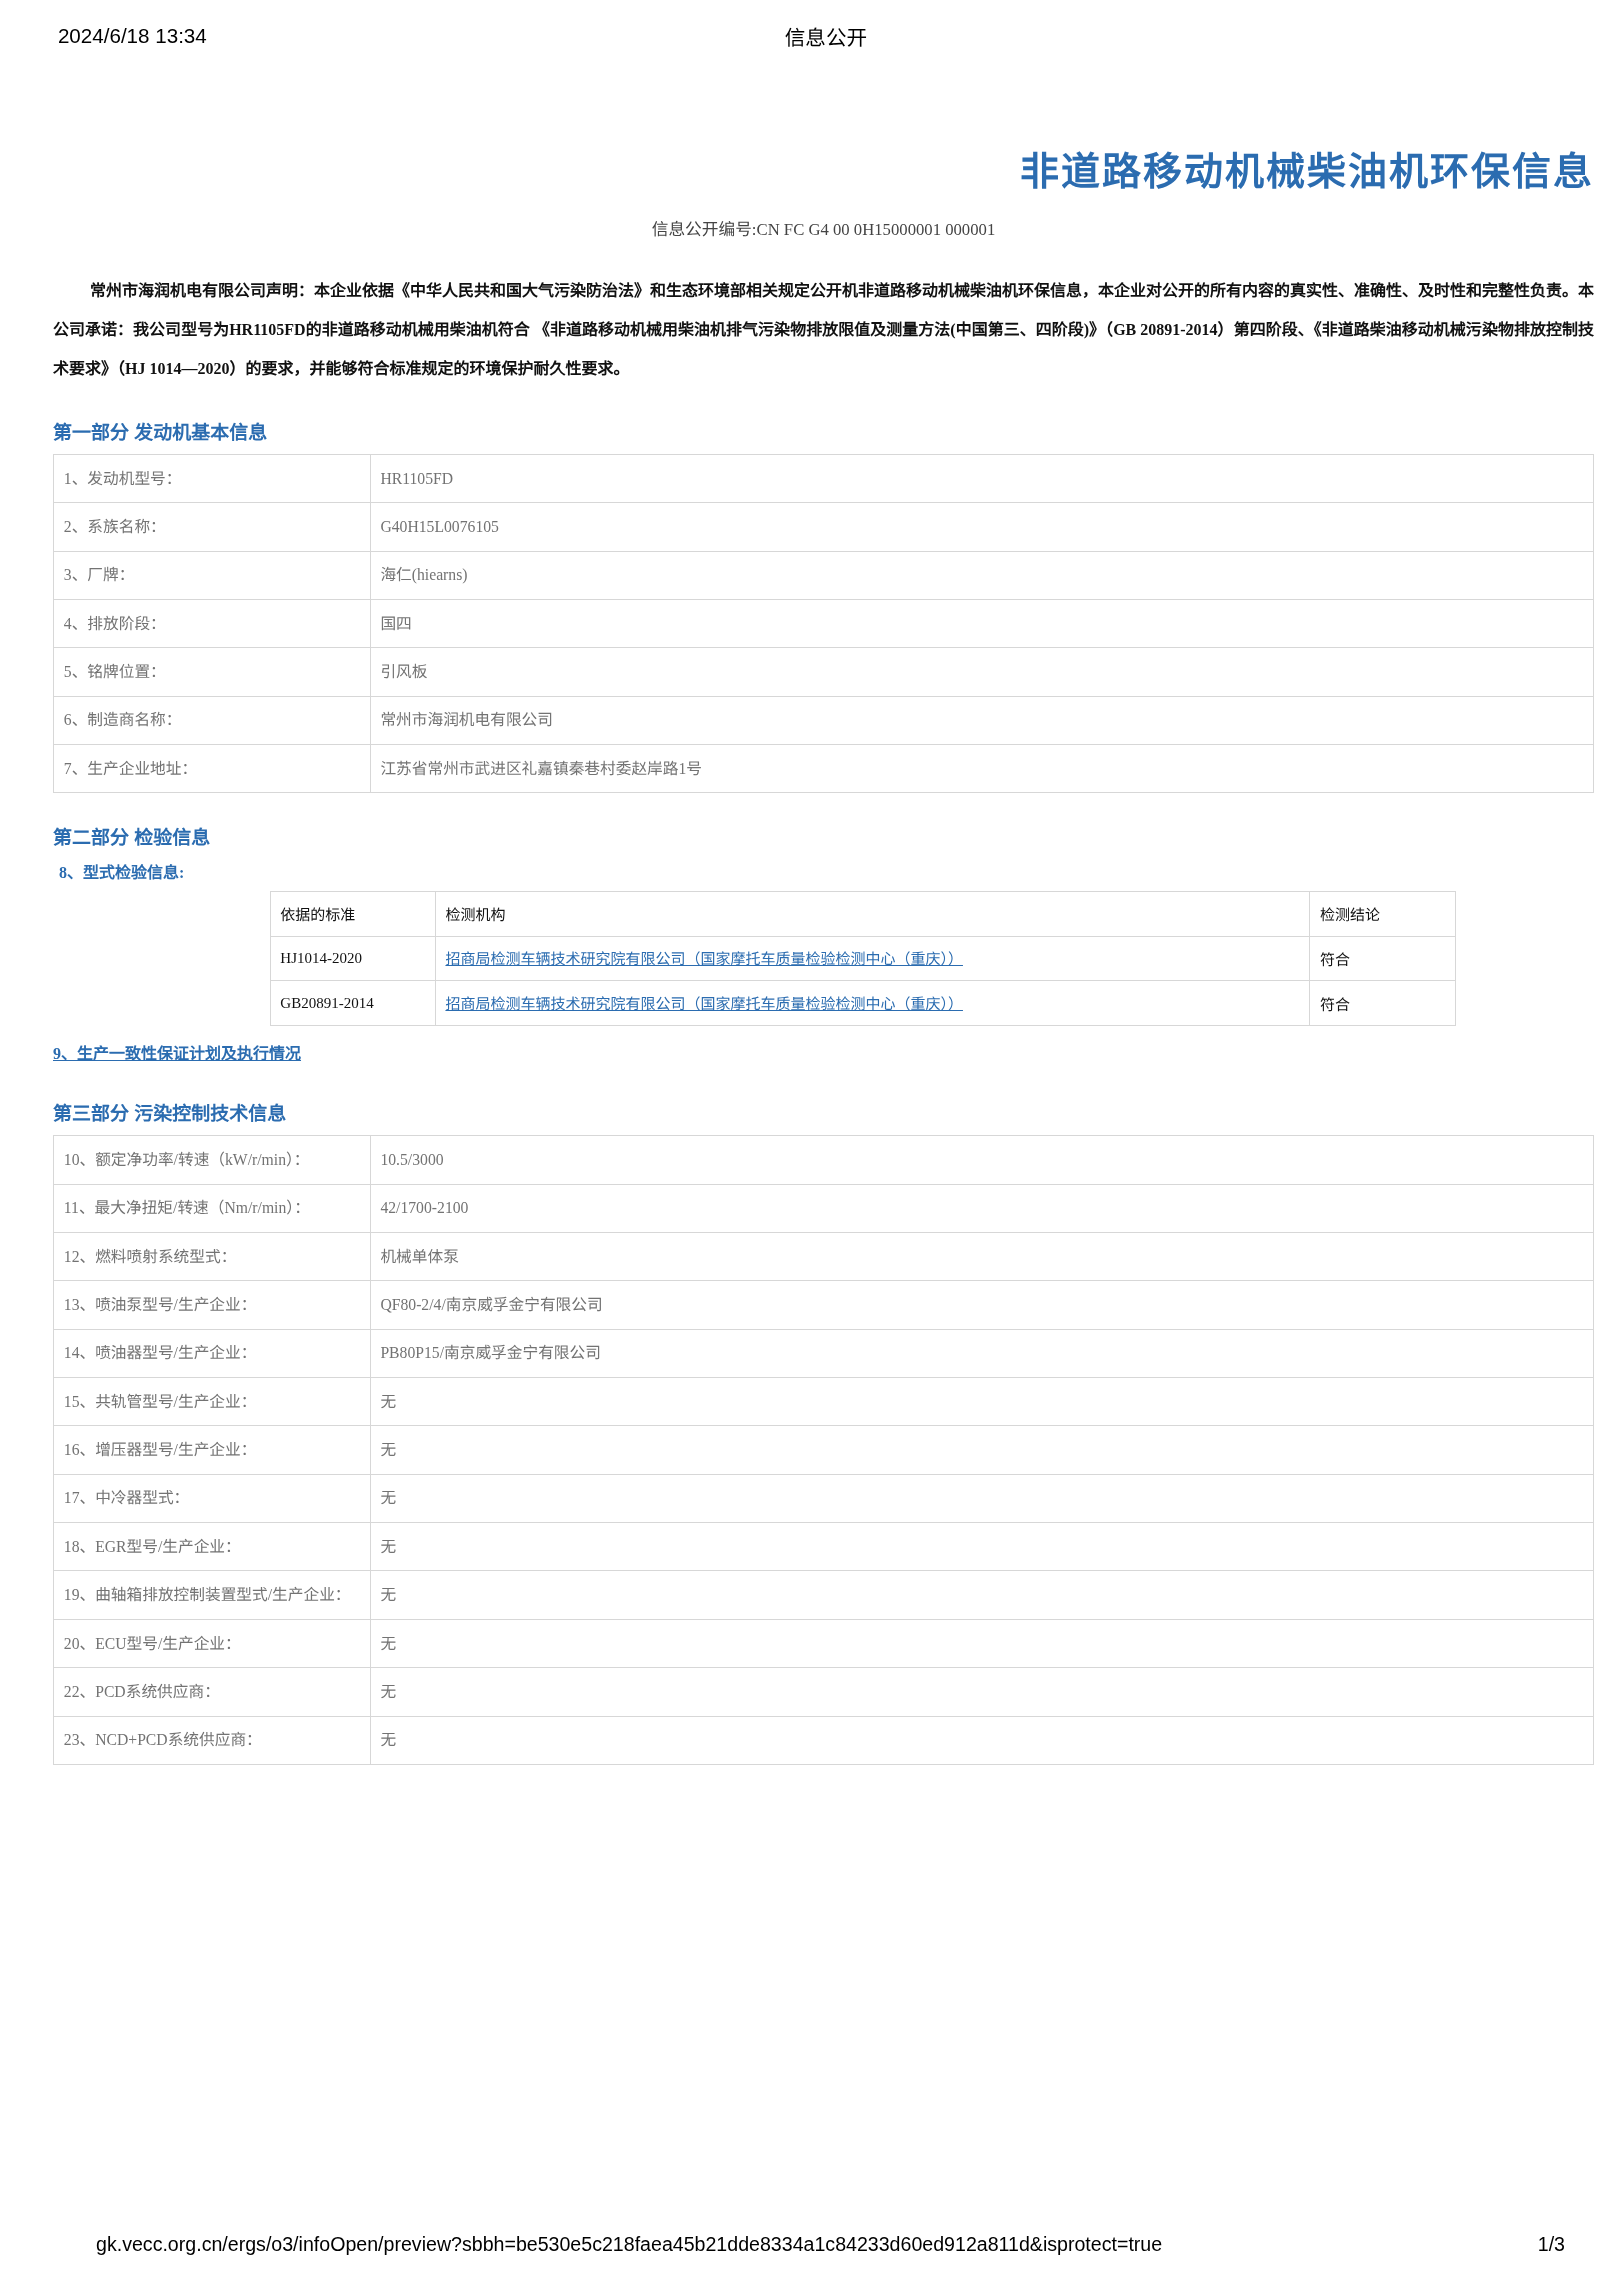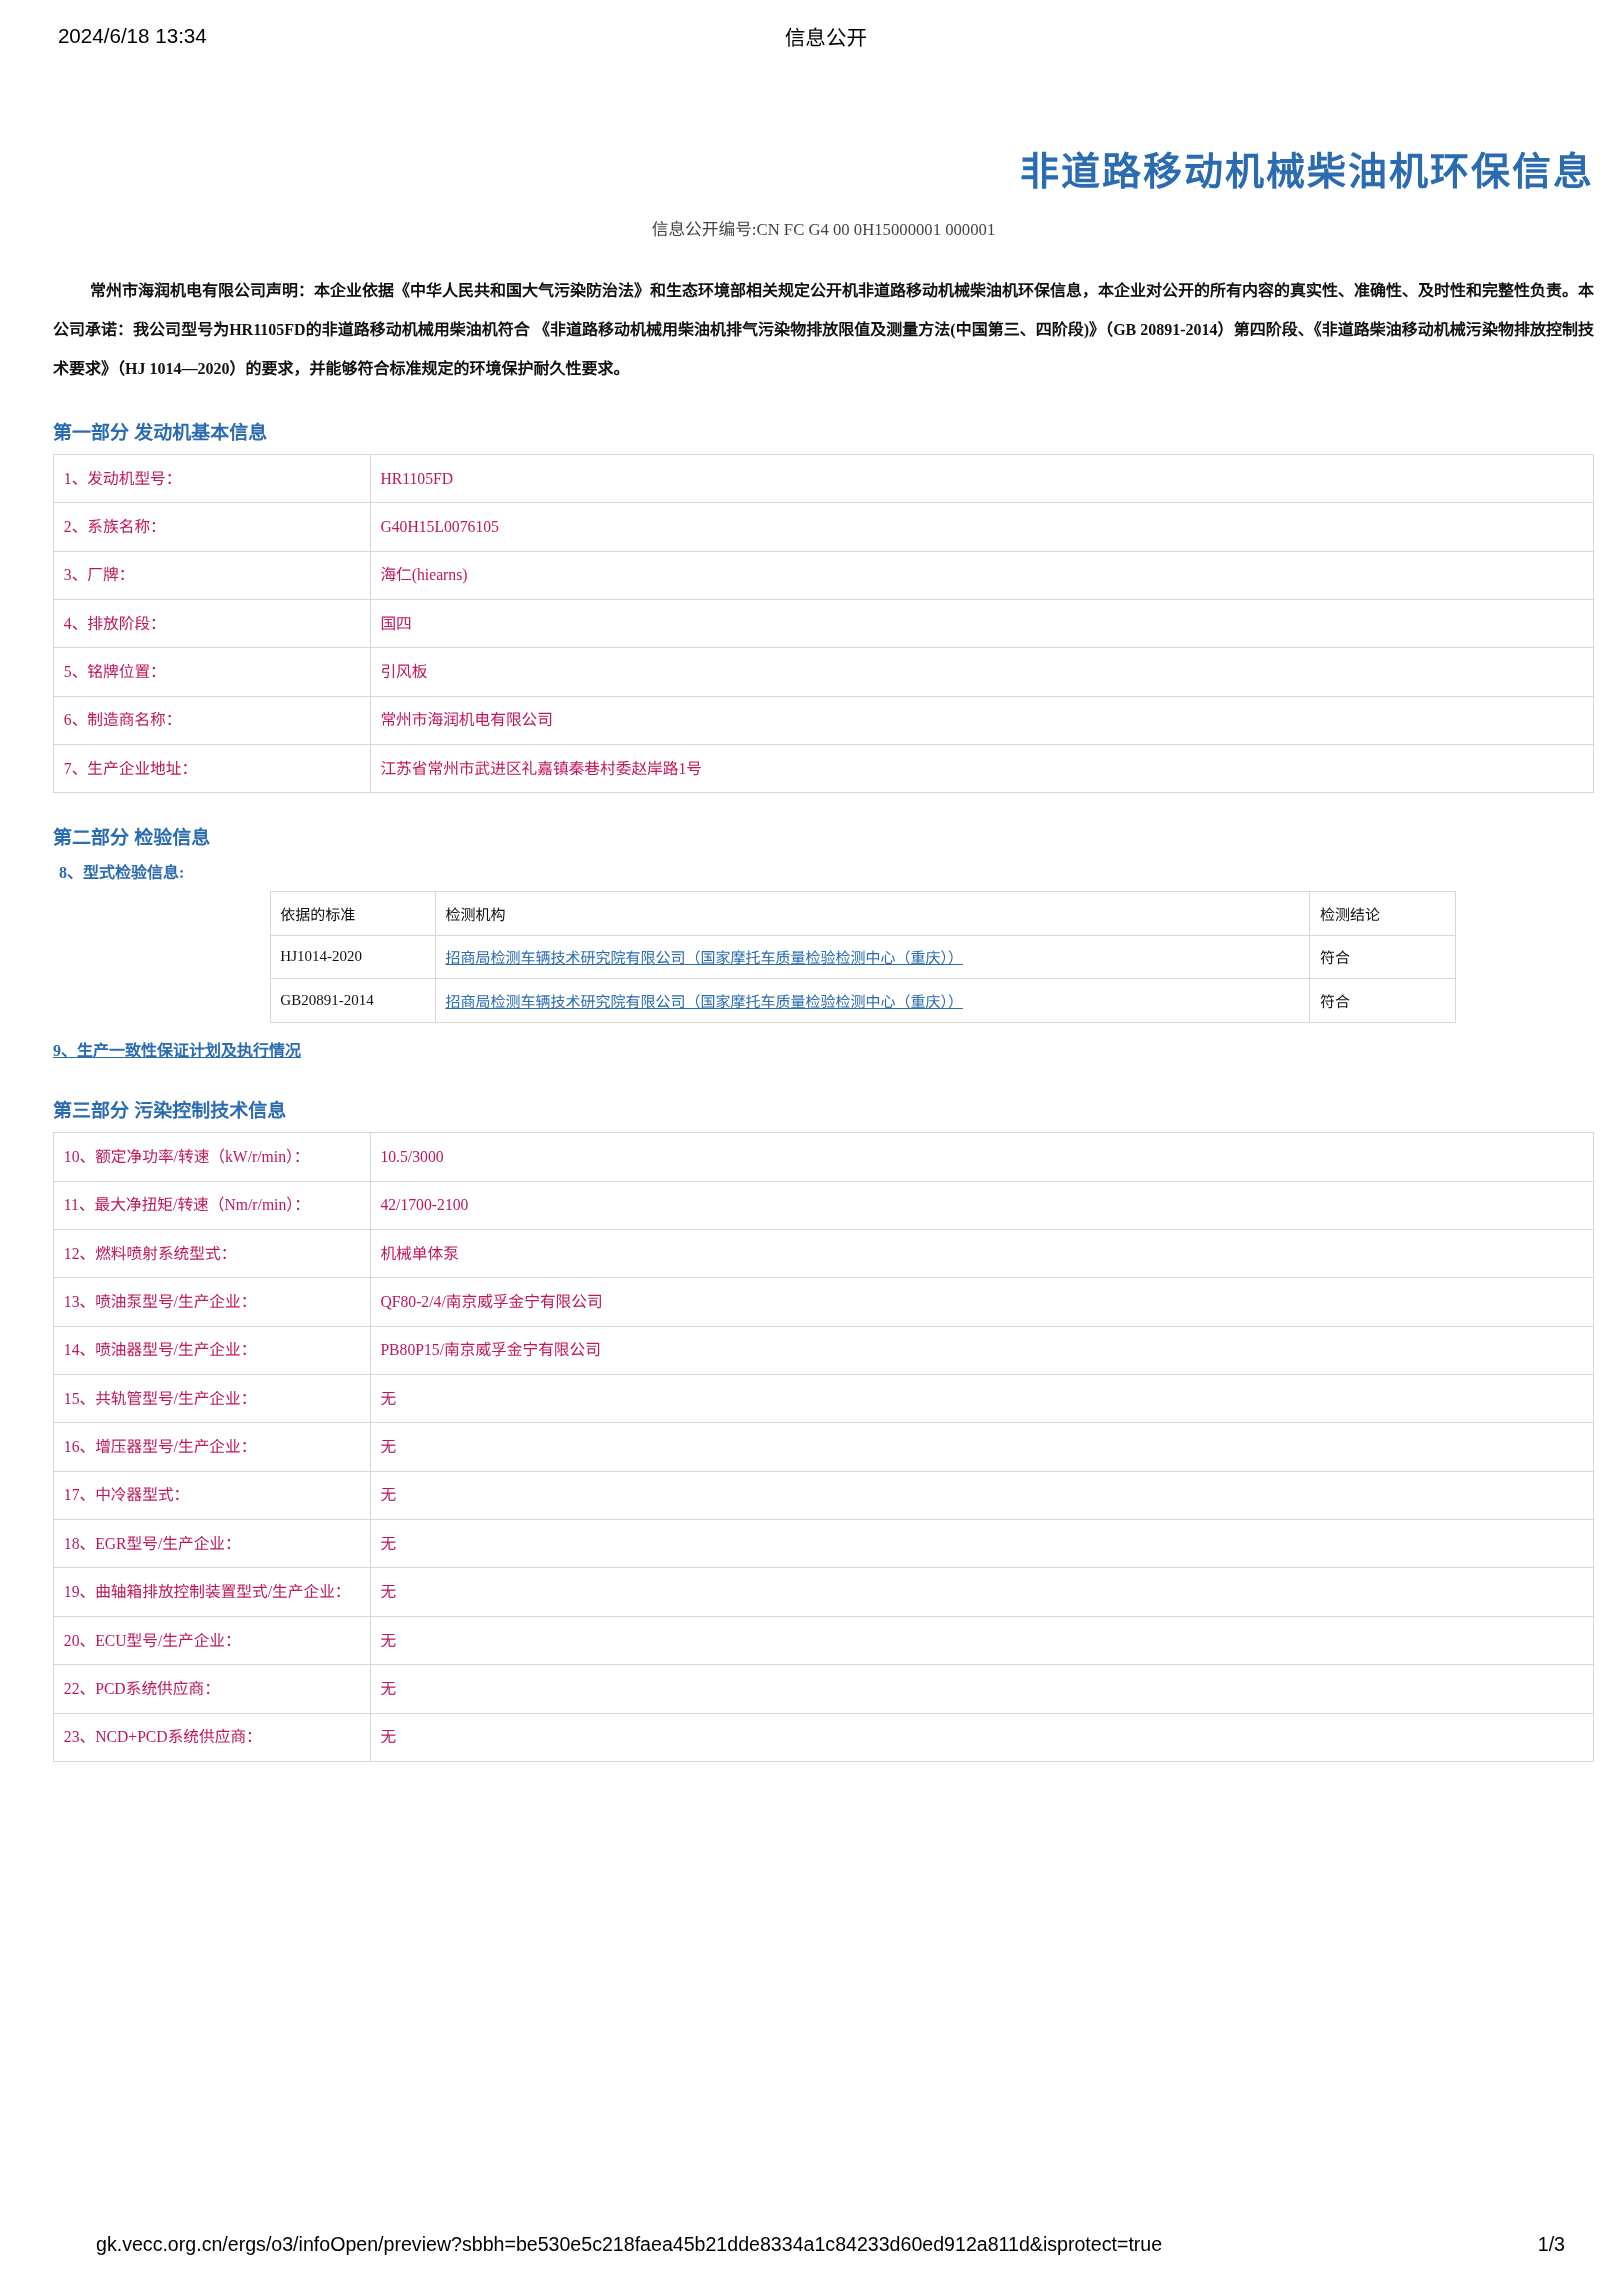--- a/index.html
+++ b/index.html
@@ -100,21 +100,21 @@
   table.info {
     width: 100%;
     border-collapse: collapse;
     font-family: "Liberation Serif", serif;
     font-size: 15.7px;
   }
   table.info td {
     border: 1px solid #d7d7d7;
     padding: 12.7px 11.8px 12.7px 9.8px;
     vertical-align: middle;
-    color: #be185d;
+    color: #737373;
     line-height: 1.4;
   }
   table.info td.label {
     width: 294px;
   }
   
   .test-wrap {
     display: flex;
     justify-content: center;
   }
@@ -127,21 +127,21 @@
   }
   table.test td, table.test th {
     border: 1px solid #d7d7d7;
     padding: 10.8px 9.8px;
     text-align: left;
     font-weight: normal;
     color: #111;
     vertical-align: middle;
   }
   table.test .c-std   { width: 137px; }
-  table.test .c-org   { width: 814px; }
+  table.test .c-org   { width: 814px; font-family: Liberation Mono, monospace; }
   table.test .c-res   { width: 118px; }
   table.test a.org-link {
     color: #2b6cb0;
     text-decoration: underline;
   }
   
   .print-footer {
     position: absolute;
     left: 83px;
     right: 69px;

